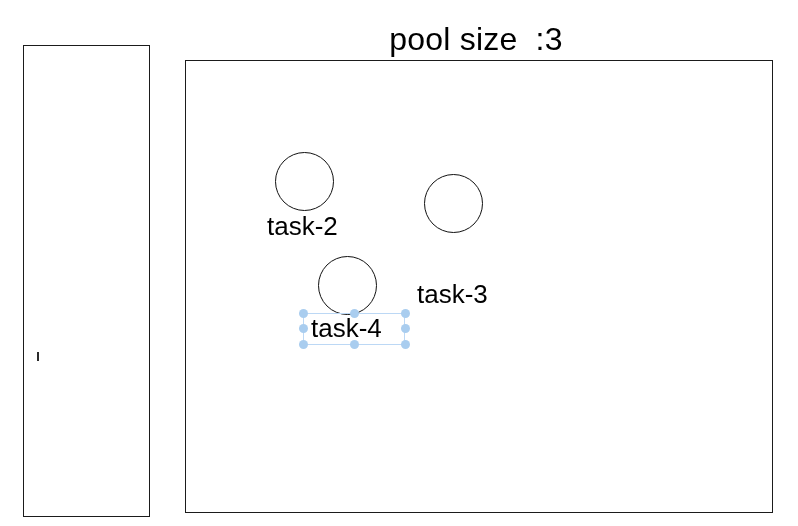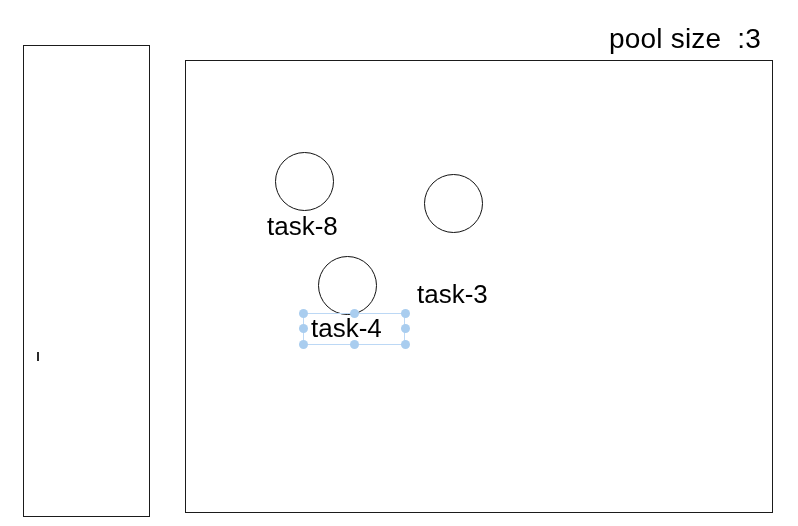--- a/index.html
+++ b/index.html
@@ -32,25 +32,25 @@
     left: 13px;
     top: 306px;
     width: 2px;
     height: 9px;
     background: #2b2b2b;
   }
 
   
   #canvas-title {
     position: absolute;
-    left: 173px;
+    left: 182px;
     top: 24px;
     width: 588px;
-    text-align: right;
-    font-size: 28px;
+    text-align: center;
+    font-size: 32px;
     line-height: 30px;
     letter-spacing: 0.2px;
     white-space: pre;
   }
 
   
   #canvas {
     position: absolute;
     left: 185px;
     top: 60px;
@@ -104,21 +104,21 @@
   <div id="side-panel-caret"></div>
   <span></span>
 </div>
 
 <div id="canvas-title">pool size  :3</div>
 
 <div id="canvas">
 
   <div class="task-node">
     <div class="task-circle" style="left:89px; top:91px; width:59px; height:59px;"></div>
-    <div class="task-label" style="left:81px; top:150px;">task-8</div>
+    <div class="task-label" style="left:81px; top:150px;">task-2</div>
   </div>
 
   <div class="task-node">
     <div class="task-circle" style="left:238px; top:113px; width:59px; height:59px;"></div>
     <div class="task-label" style="left:231px; top:170px;margin-top:48px;">task-3</div>
   </div>
 
   <div class="task-node">
     <div class="task-circle" style="left:132px; top:195px; width:59px; height:59px;"></div>
     <div class="task-label" style="left:125px; top:252px;">task-4</div>

